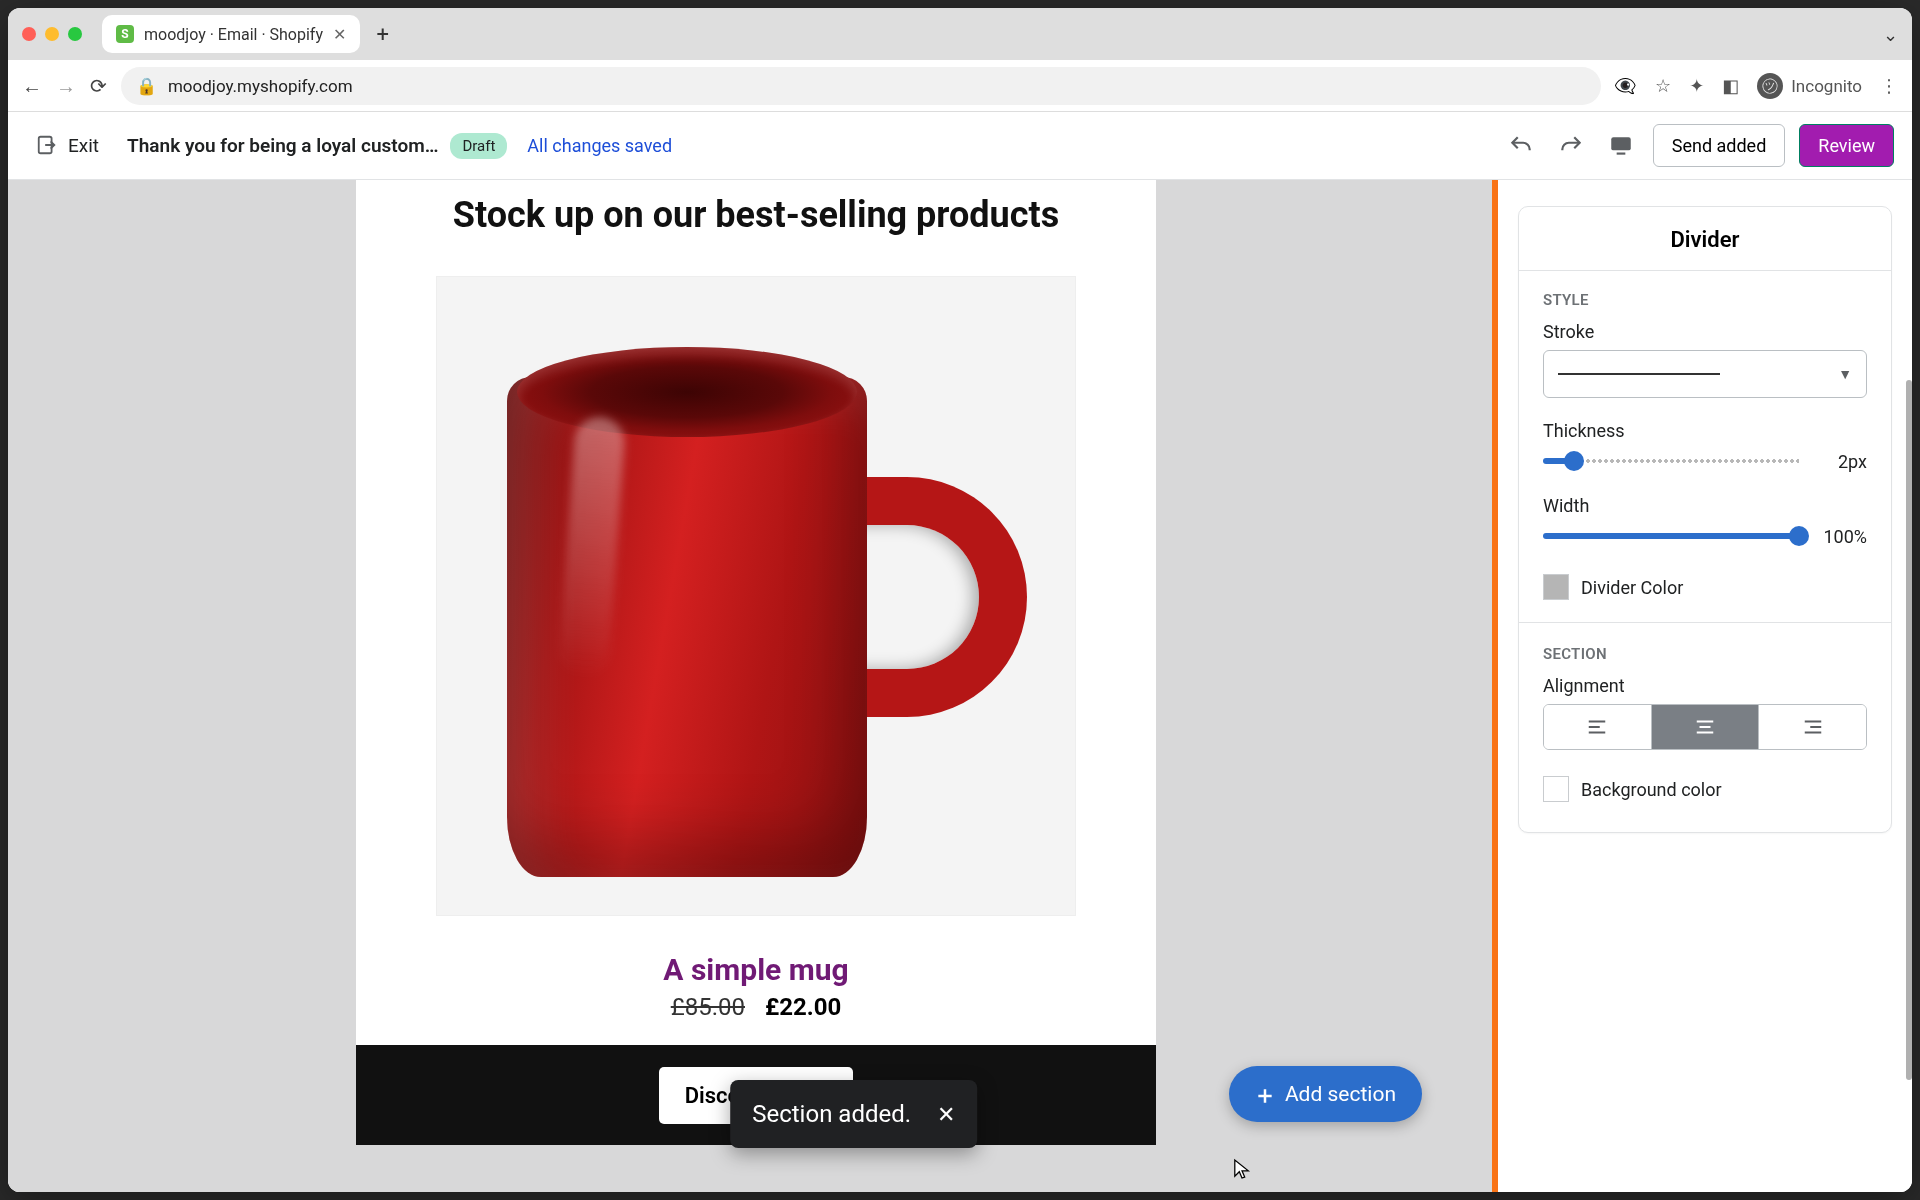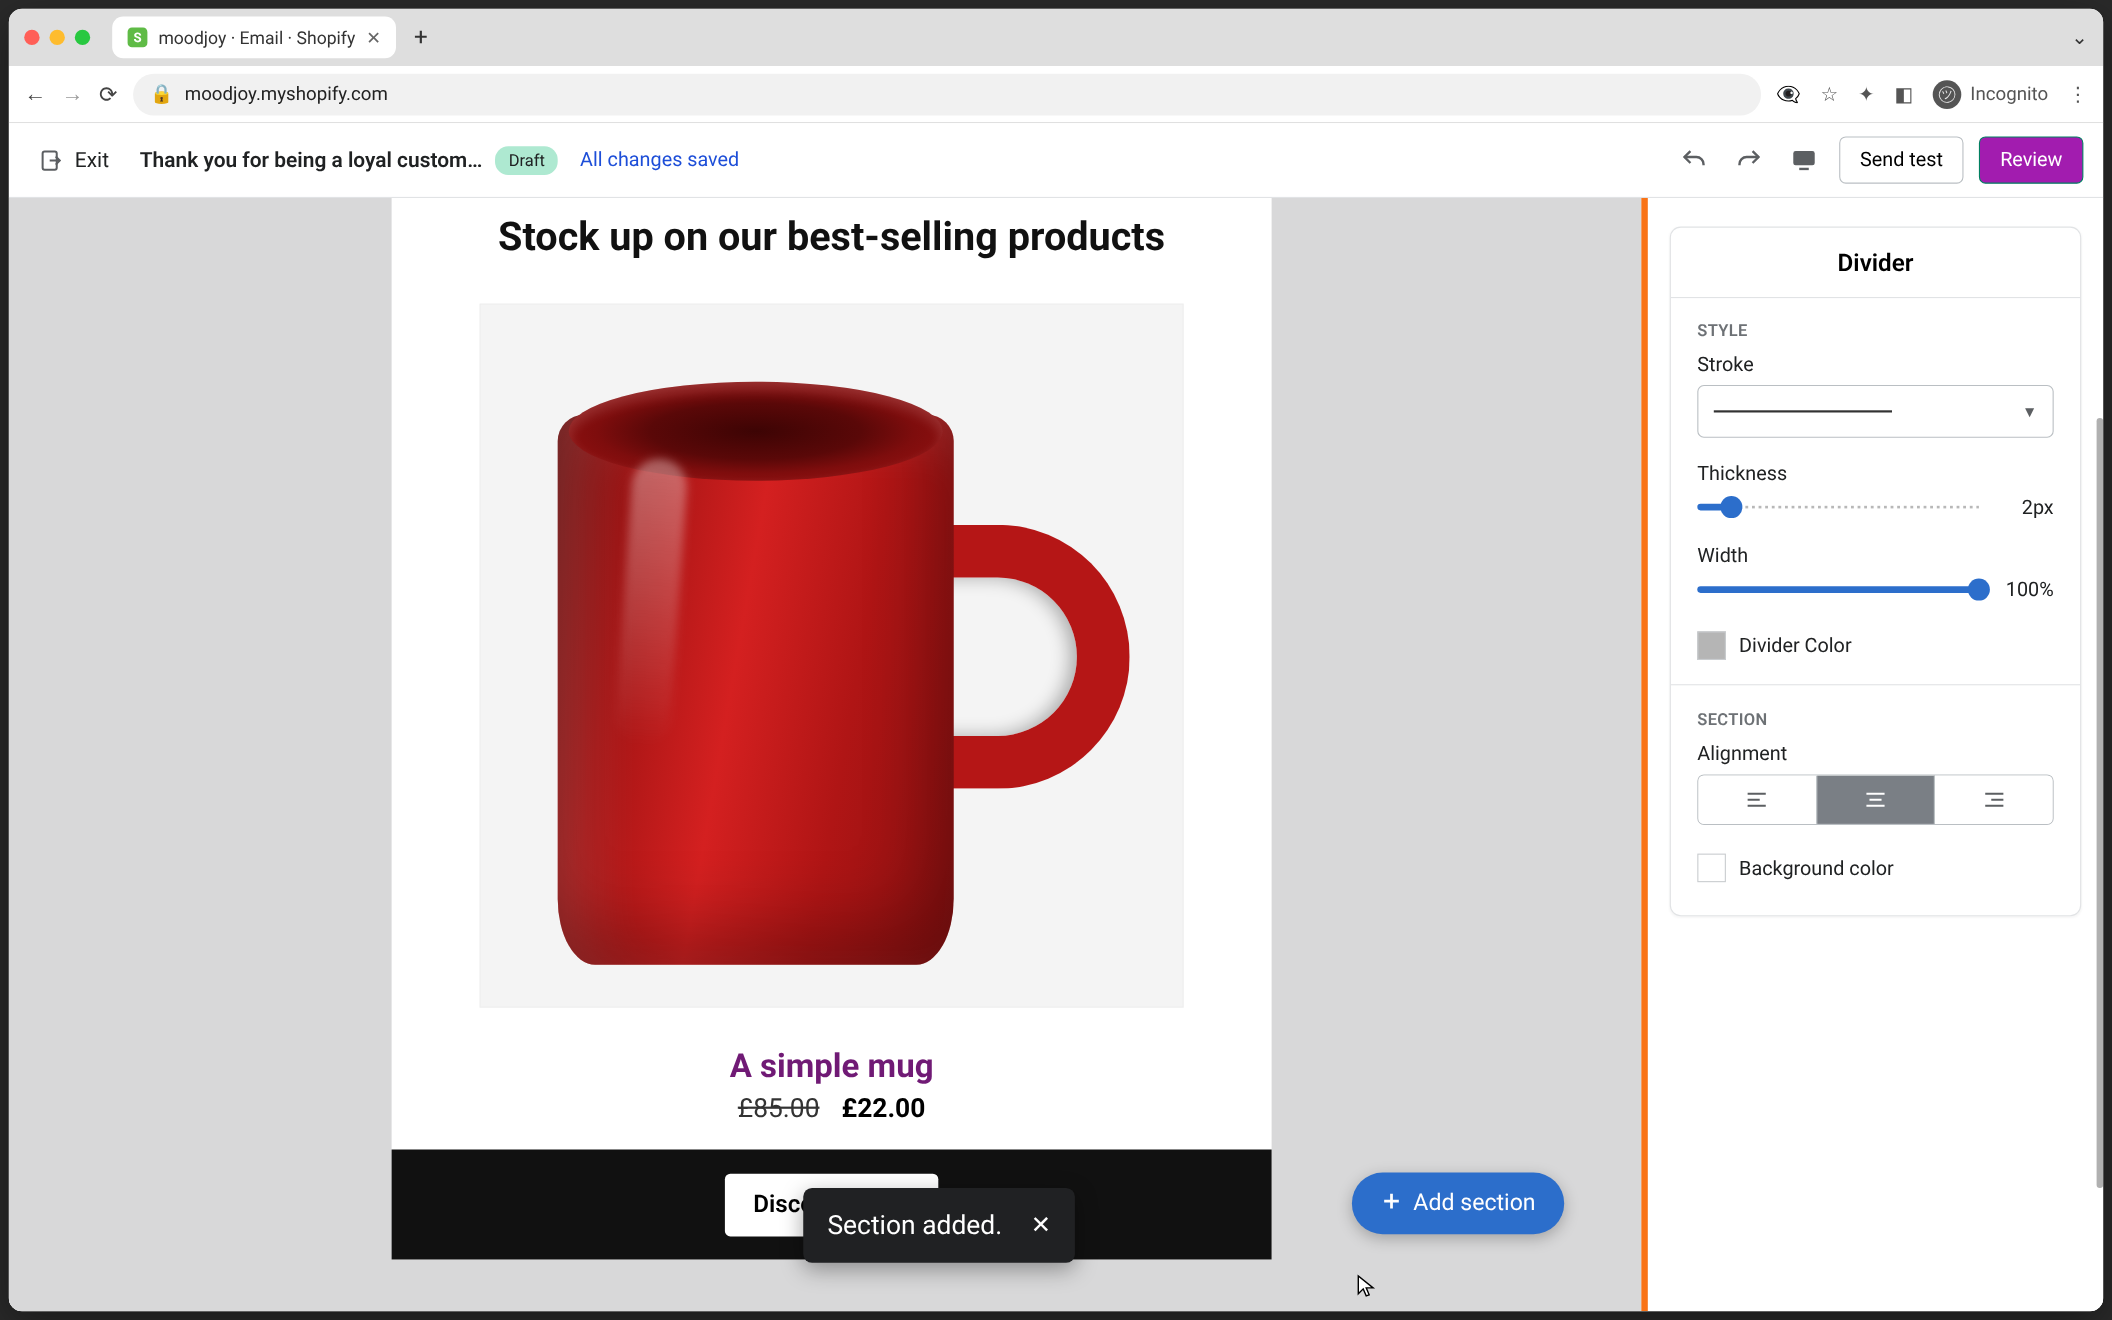--- a/index.html
+++ b/index.html
@@ -26,21 +26,21 @@
 .urlbar .nav.active { color:#444; }
 .url-field { flex:1; background:#f1f1f1; border-radius:22px; height:38px; display:flex; align-items:center; padding:0 16px; font-size:17px; color:#888; gap:10px; }
 .url-field .lock { color:#555; }
 .url-field .host { color:#222; }
 .toolbar-icons { display:flex; gap:18px; align-items:center; font-size:18px; color:#555; }
 .incognito { display:flex; align-items:center; gap:8px; font-size:17px; }
 .avatar-circle { width:26px; height:26px; border-radius:50%; background:#555; display:flex; align-items:center; justify-content:center; color:#eee; }
 
 
 .appbar { height:68px; border-bottom:1px solid #e1e3e5; display:flex; align-items:center; padding:0 18px; background:#fff; }
-.exit { display:flex; align-items:flex-end; gap:10px; font-size:19px; color:#202223; padding:6px 10px; }
+.exit { display:flex; align-items:flex-start; gap:10px; font-size:19px; color:#202223; padding:6px 10px; }
 .exit svg { stroke:#5c5f62; }
 .title { font-weight:600; font-size:19px; color:#202223; margin-left:18px; }
 .badge-draft { background:#aee9d1; color:#202223; font-size:15px; padding:4px 12px; border-radius:12px; margin-left:12px; }
 .saved { color:#1d4ed8; font-size:18px; margin-left:20px; }
 .appbar-right { margin-left:auto; display:flex; align-items:center; gap:14px; }
 .icon-btn { width:36px; height:36px; display:flex; align-items:center; justify-content:center; color:#5c5f62; }
 .btn { border:1px solid #babfc3; background:#fff; border-radius:6px; padding:10px 18px; font-size:18px; cursor:pointer; }
 .btn.primary { background:#a21caf; color:#fff; border-color:#008060; }
 
 
@@ -63,21 +63,21 @@
 .mug-highlight { position:absolute; left:60px; top:80px; width:50px; height:260px; background:linear-gradient(180deg, rgba(255,255,255,.35), rgba(255,255,255,0)); border-radius:30px; filter:blur(4px); transform:rotate(4deg); }
 
 .product-title { text-align:center; font-size:30px; color:#701a75; padding:36px 0 6px; font-weight:700; }
 .price-row { text-align:center; padding-bottom:24px; font-size:24px; font-weight:700; }
 .price-row .orig { text-decoration:line-through; font-weight:400; color:#333; margin-right:14px; }
 
 .footer-band { background:#111; height:100px; display:flex; align-items:center; justify-content:center; }
 .discover-btn { background:#fff; color:#000; font-size:22px; font-weight:600; padding:16px 26px; border-radius:5px; border:none; }
 
 
-.add-section { position:absolute; right:70px; bottom:70px; background:#2c6ecb; color:#fff; border:none; border-radius:28px; padding:16px 26px; font-size:21px; display:flex; align-items:flex-start; gap:10px; box-shadow:0 4px 14px rgba(0,0,0,.25); }
+.add-section { position:absolute; right:70px; bottom:70px; background:#2c6ecb; color:#fff; border:none; border-radius:28px; padding:16px 26px; font-size:21px; display:flex; align-items:flex-end; gap:10px; box-shadow:0 4px 14px rgba(0,0,0,.25); }
 
 
 .toast { position:absolute; left:50%; transform:translateX(-8%); bottom:44px; background:#202123; color:#fff; border-radius:8px; padding:20px 22px; font-size:24px; display:flex; align-items:center; gap:26px; box-shadow:0 6px 20px rgba(0,0,0,.35); }
 .toast .x { font-size:22px; cursor:pointer; }
 
 
 .cursor { position:absolute; width:18px; height:22px; left:1225px; top:978px; pointer-events:none; }
 
 
 .panel { width:420px; background:#fff; border-left:6px solid #f97316; padding:20px; overflow:auto; }
@@ -179,21 +179,21 @@
             <path d="M15 14l5-5-5-5"></path>
             <path d="M20 9H10a6 6 0 00-6 6v1"></path>
           </svg>
       </div>
       <div class="icon-btn">
         <svg width="26" height="26" viewBox="0 0 24 24" fill="#5c5f62">
             <rect x="3" y="4" width="18" height="12" rx="2"></rect>
             <rect x="8" y="18" width="8" height="2"></rect>
           </svg>
       </div>
-      <button class="btn">Send test</button>
+      <button class="btn">Send added</button>
       <button class="btn primary">Review</button>
     </div>
   </div>
 
   <div class="main">
 
     <div class="canvas-outer">
       <div class="canvas-pad">
         <div class="email-frame">
           <div class="email-body">

